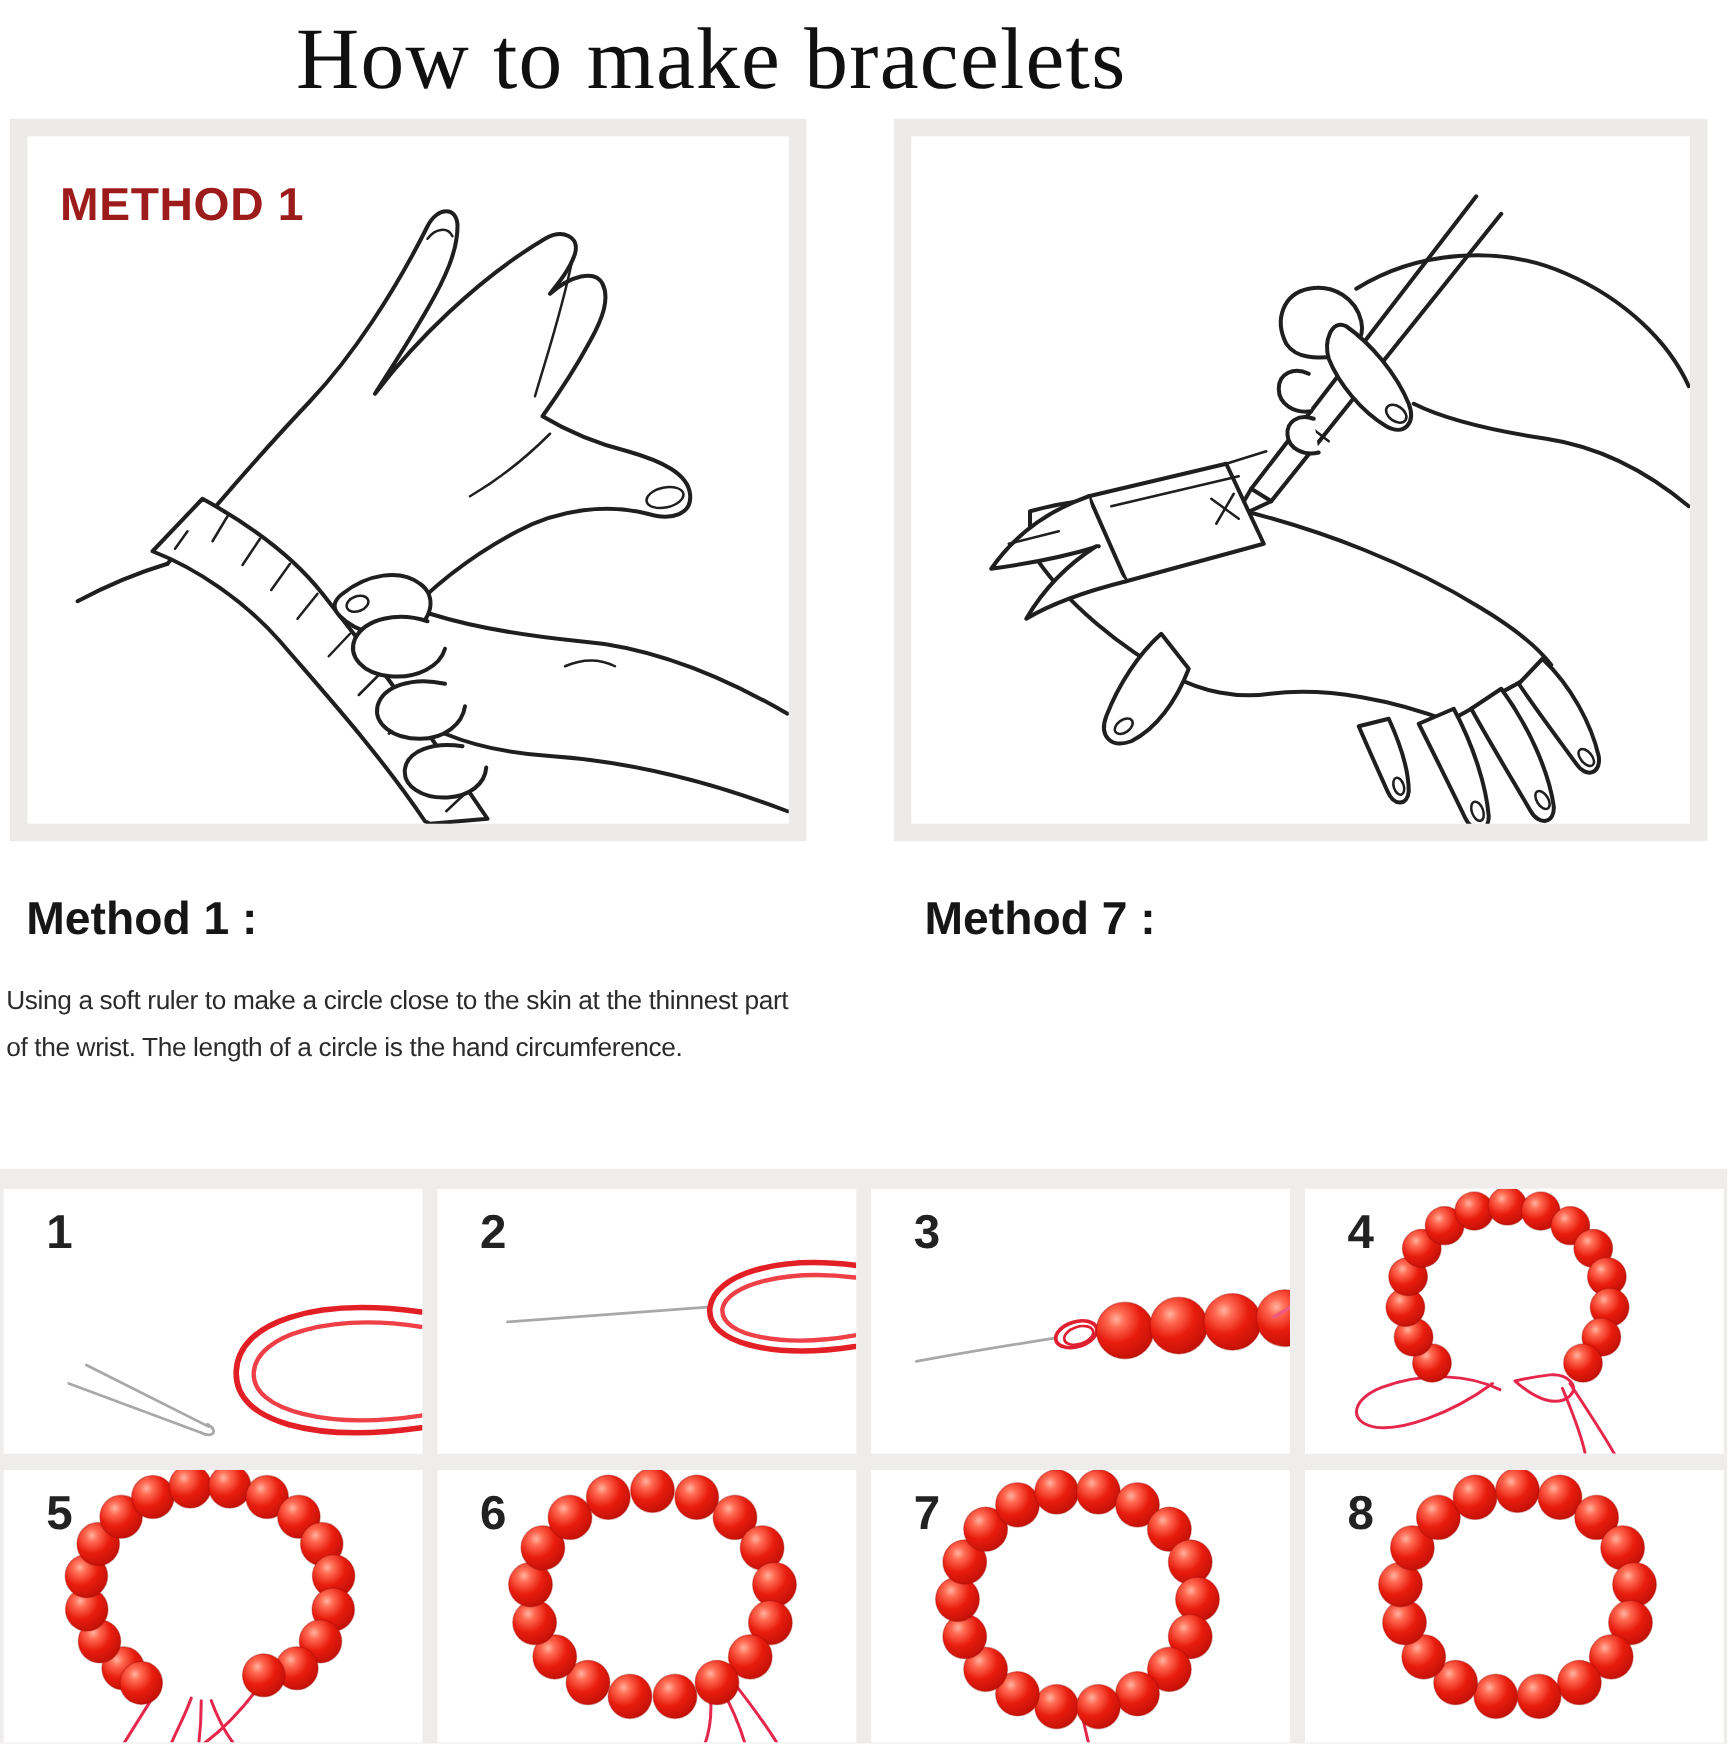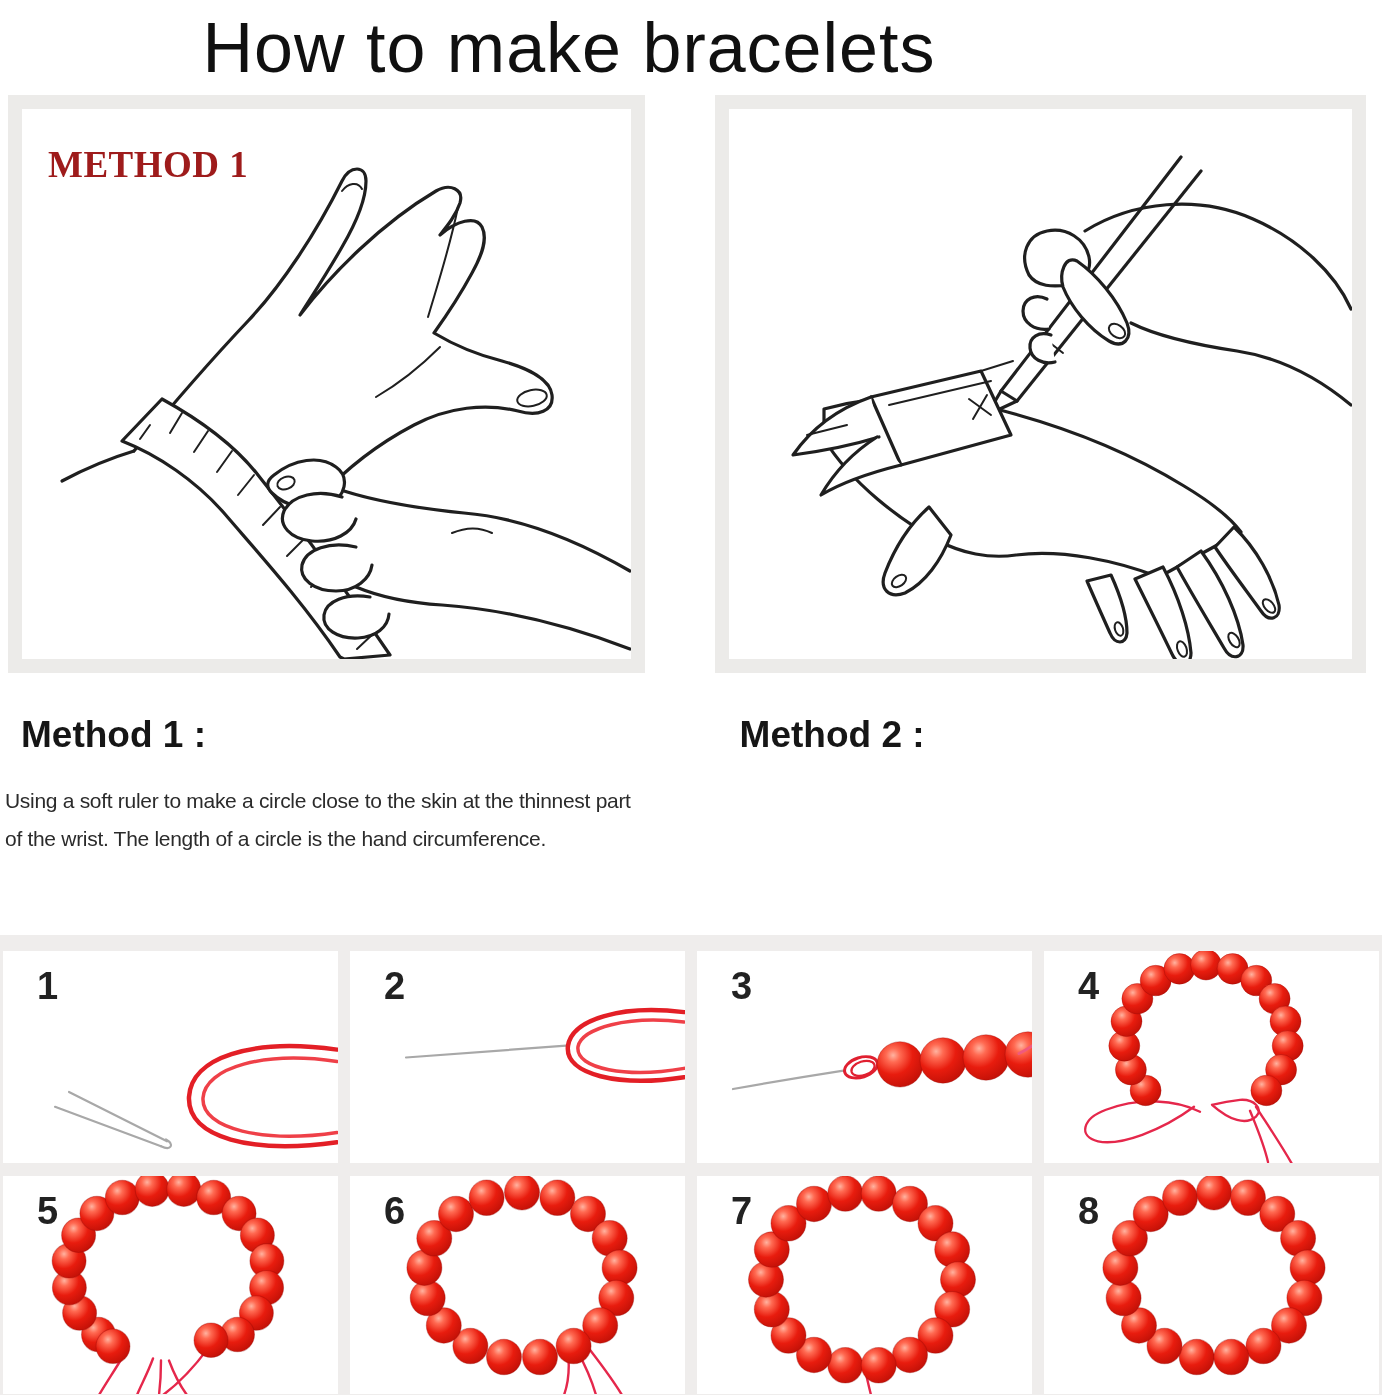--- a/index.html
+++ b/index.html
@@ -3,24 +3,24 @@
 <meta charset="utf-8">
 <style>
   html,body{margin:0;padding:0;}
   body{
     width:1382px;height:1395px;position:relative;background:#ffffff;
     font-family:"Liberation Sans","DejaVu Sans",sans-serif;overflow:hidden;
   }
   .page-title{
     position:absolute;top:0;left:0;width:1138px;height:95px;
     display:flex;align-items:center;justify-content:center;
-    font-family:Liberation Sans, sans-serif;
+    font-family:Liberation Serif, serif;
     font-size:70px;color:#101010;letter-spacing:1px;text-align:center;
   }
-  .panels{position:absolute;top:95px;left:8px;width:1366px;height:578px;display:flex;gap:70px;font-family:Liberation Serif, serif;}
+  .panels{position:absolute;top:95px;left:8px;width:1366px;height:578px;display:flex;gap:70px;}
   .panel{position:relative;background:#ffffff;border:14px solid #ecebe9;box-sizing:border-box;}
   .panel-1{width:637px;height:578px;}
   .panel-2{width:651px;height:578px;}
   .panel-label{
     position:absolute;left:26px;top:34px;
     font-size:37px;font-weight:bold;color:#9e1b1b;letter-spacing:0.5px;
   }
   .panel svg.illu{position:absolute;left:0;top:0;width:100%;height:100%;}
   .line{fill:none;stroke:#1f1f1f;stroke-width:3.2;stroke-linecap:round;stroke-linejoin:round;}
   .fillw{fill:#ffffff;stroke:#1f1f1f;stroke-width:3.2;stroke-linecap:round;stroke-linejoin:round;}
@@ -170,21 +170,21 @@
     </svg>
   </div>
 </div>
 
 <div class="methods">
   <div class="method-col-1">
     <h2 class="method-heading">Method 1 :</h2>
     <p class="method-body">Using a soft ruler to make a circle close to the skin at the thinnest part of the wrist. The length of a circle is the hand circumference.</p>
   </div>
   <div class="method-col-2">
-    <h2 class="method-heading">Method 2 :</h2>
+    <h2 class="method-heading">Method 7 :</h2>
   </div>
 </div>
 
 <div class="steps">
 
   <div class="step-cell">
     <svg viewBox="0 0 335 215" preserveAspectRatio="none">
       <g>
         <path class="needle" d="M52 158 L158 198"></path>
         <path class="needle" d="M66 143 L164 193"></path>

